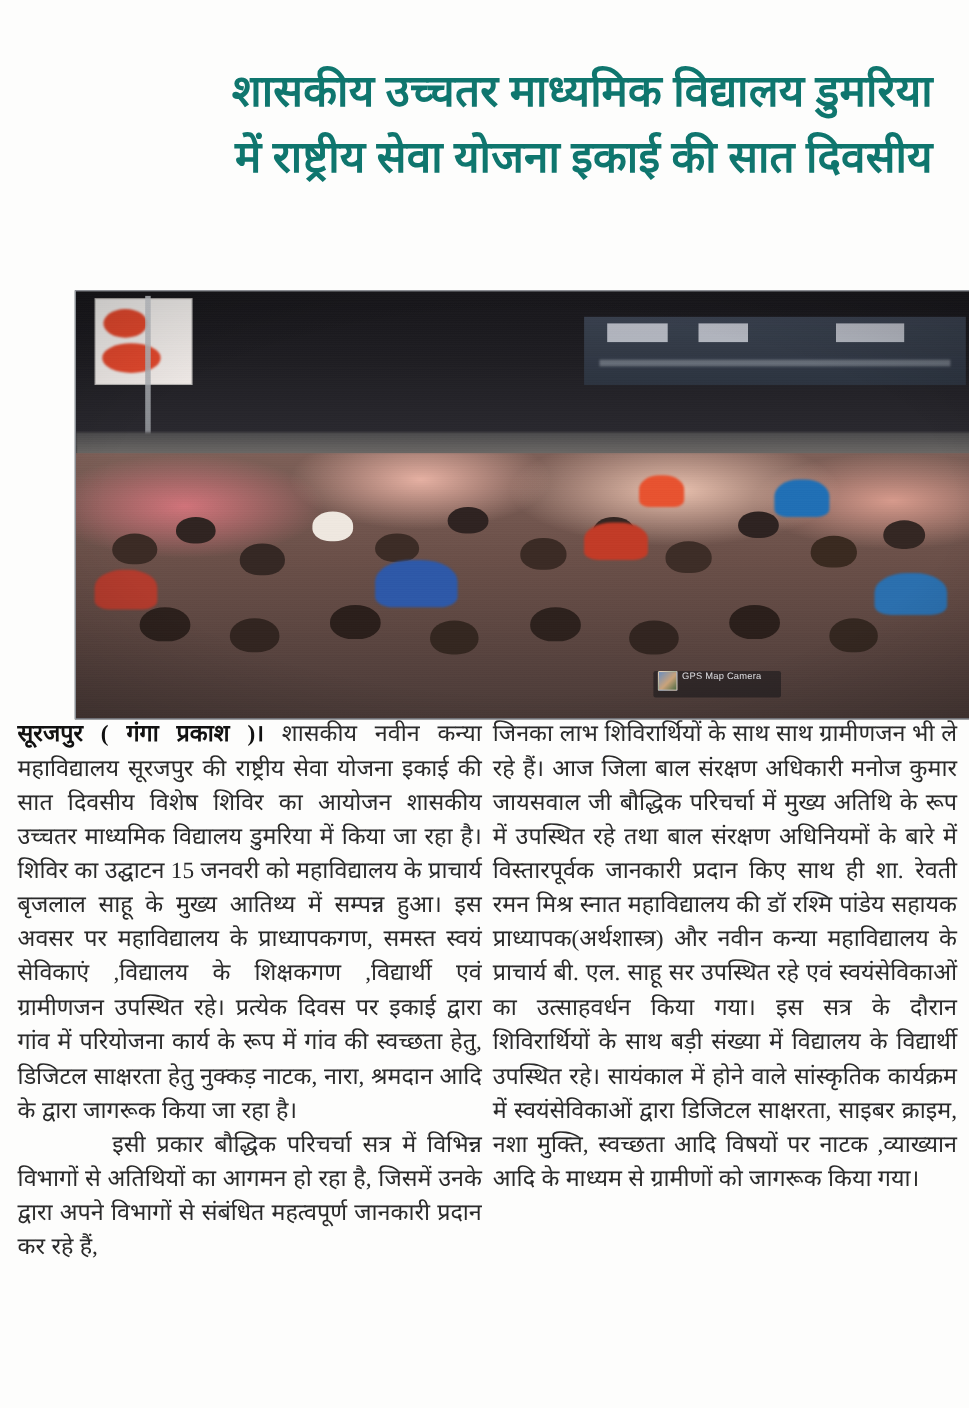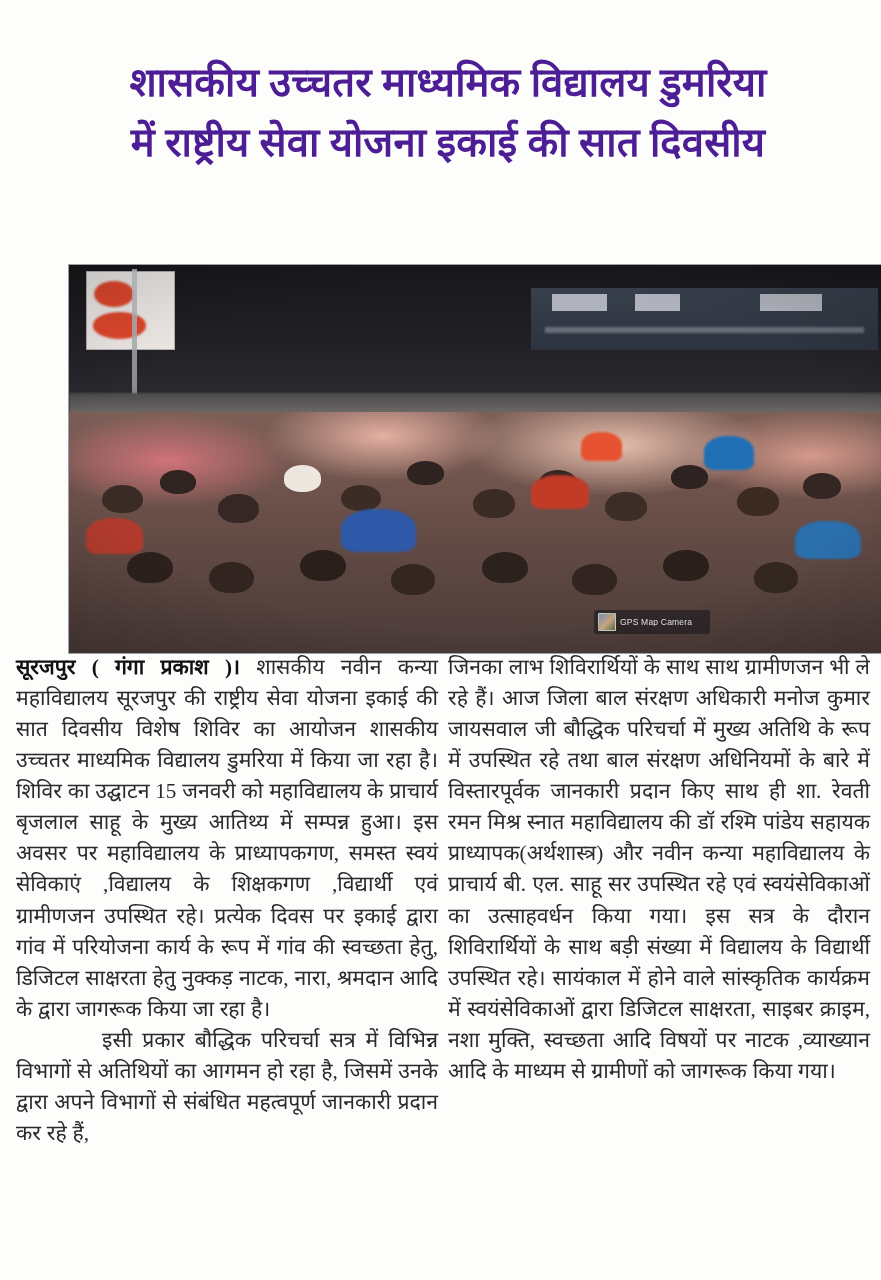--- a/index.html
+++ b/index.html
@@ -20,29 +20,29 @@
   .page {
     position: absolute;
     inset: 0;
     background: #fdfdfc;
     padding: 0;
   }
 
   
   .headline {
     position: absolute;
-    left: 30px;
+    left: 12px;
     top: 26px;
     width: 836px;
-    text-align: center;
+    text-align: right;
     font-weight: 700;
     font-size: 40px;
     line-height: 1.50;
     letter-spacing: 0.2px;
-    color: #4c1d95;
+    color: #0f766e;
     font-family: "Liberation Serif", "DejaVu Serif", serif;
     -webkit-font-smoothing: antialiased;
   }
   .headline .hl-line {
     display: block;
     white-space: nowrap;
   }
 
   
   .photo-wrap {
@@ -171,21 +171,21 @@
   }
 
   
   .ph-watermark {
     position: absolute;
     left: 594px;
     top: 610px;
     width: 116px;
     height: 24px;
     display: flex;
-    align-items: center;
+    align-items: flex-start;
     gap: 4px;
     padding: 0 4px;
     box-sizing: border-box;
     background: rgba(20,20,24,.55);
     border-radius: 2px;
     z-index: 6;
   }
   .wm-thumb {
     width: 16px;
     height: 16px;

